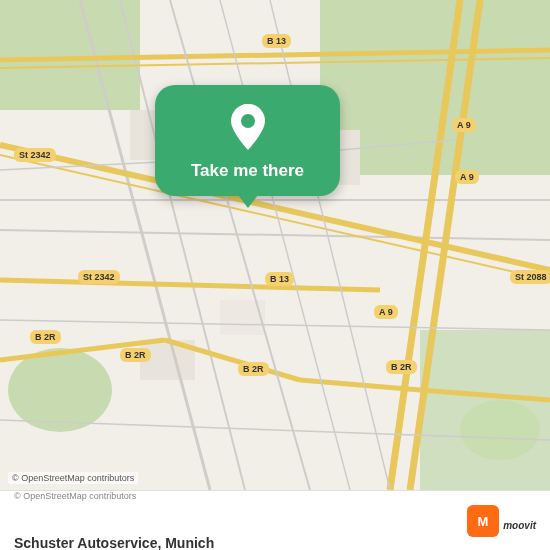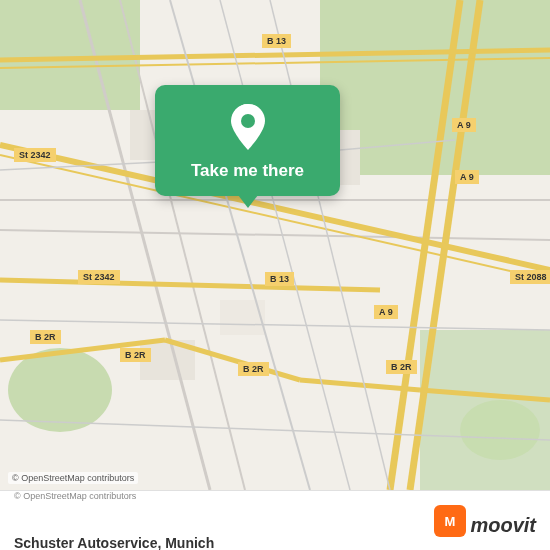--- a/index.html
+++ b/index.html
@@ -29,32 +29,32 @@
     }
 
     
     .road-label-yellow {
       position: absolute;
       font-size: 9px;
       color: #333;
       font-weight: bold;
       background: #f5d06e;
       padding: 2px 5px;
-      border-radius: 0;
+      border-radius: 6px;
       white-space: nowrap;
     }
 
     
     .popup-card {
       position: absolute;
       top: 85px;
       left: 155px;
       width: 185px;
       background-color: #3aaa6e;
-      border-radius: 10px;
+      border-radius: 20px;
       padding: 18px 15px 15px;
       display: flex;
       flex-direction: column;
       align-items: center;
       box-shadow: 0 4px 12px rgba(0,0,0,0.25);
       cursor: pointer;
       z-index: 100;
     }
 
     .popup-card::after {
@@ -126,21 +126,21 @@
       width: 32px;
       height: 32px;
       background-color: #ff6a14;
       border-radius: 6px;
       display: flex;
       align-items: center;
       justify-content: center;
     }
 
     .moovit-text {
-      font-size: 20px;
+      font-size: 10px;
       font-weight: bold;
       color: #333;
       font-style: italic;
       margin-top: 10px;
     }
 
     
     .map-svg {
       position: absolute;
       top: 0; left: 0;

